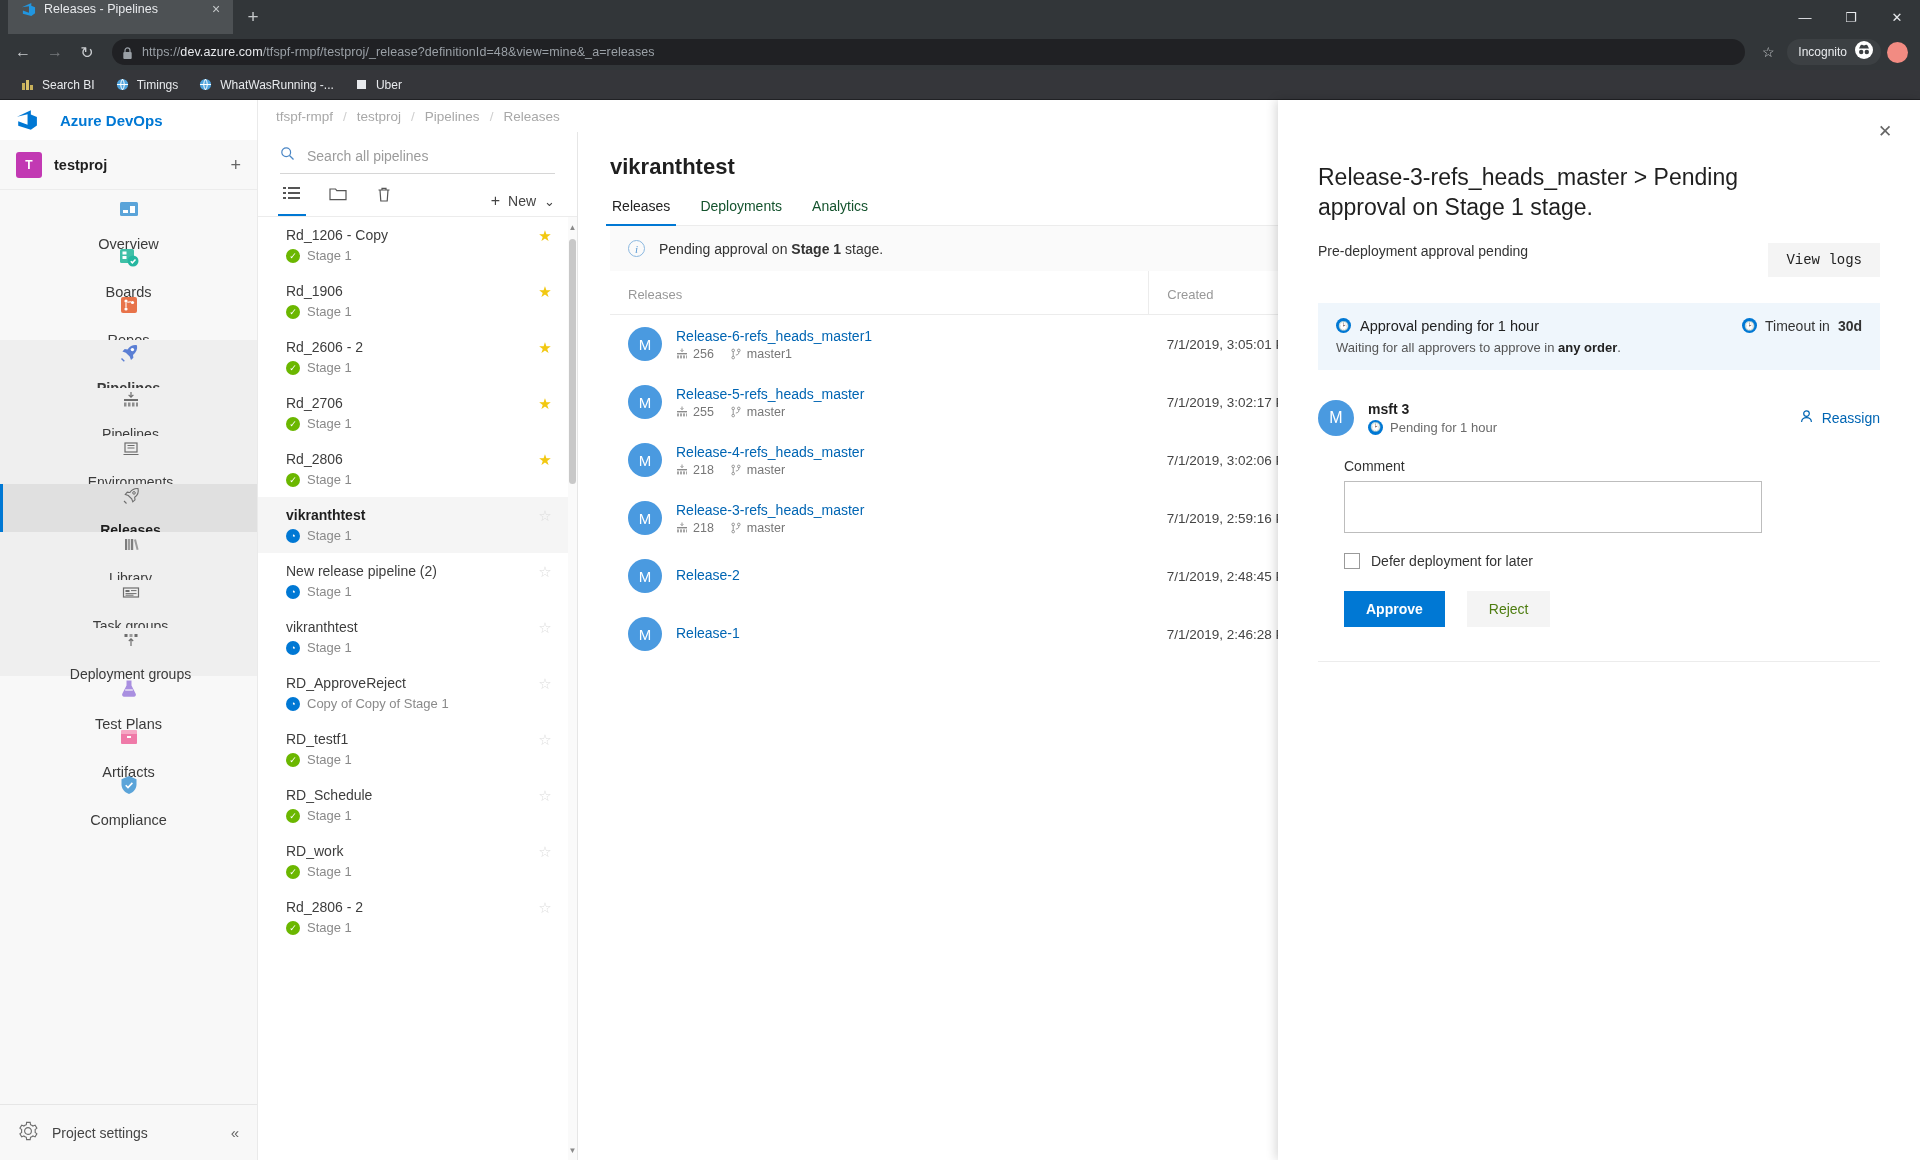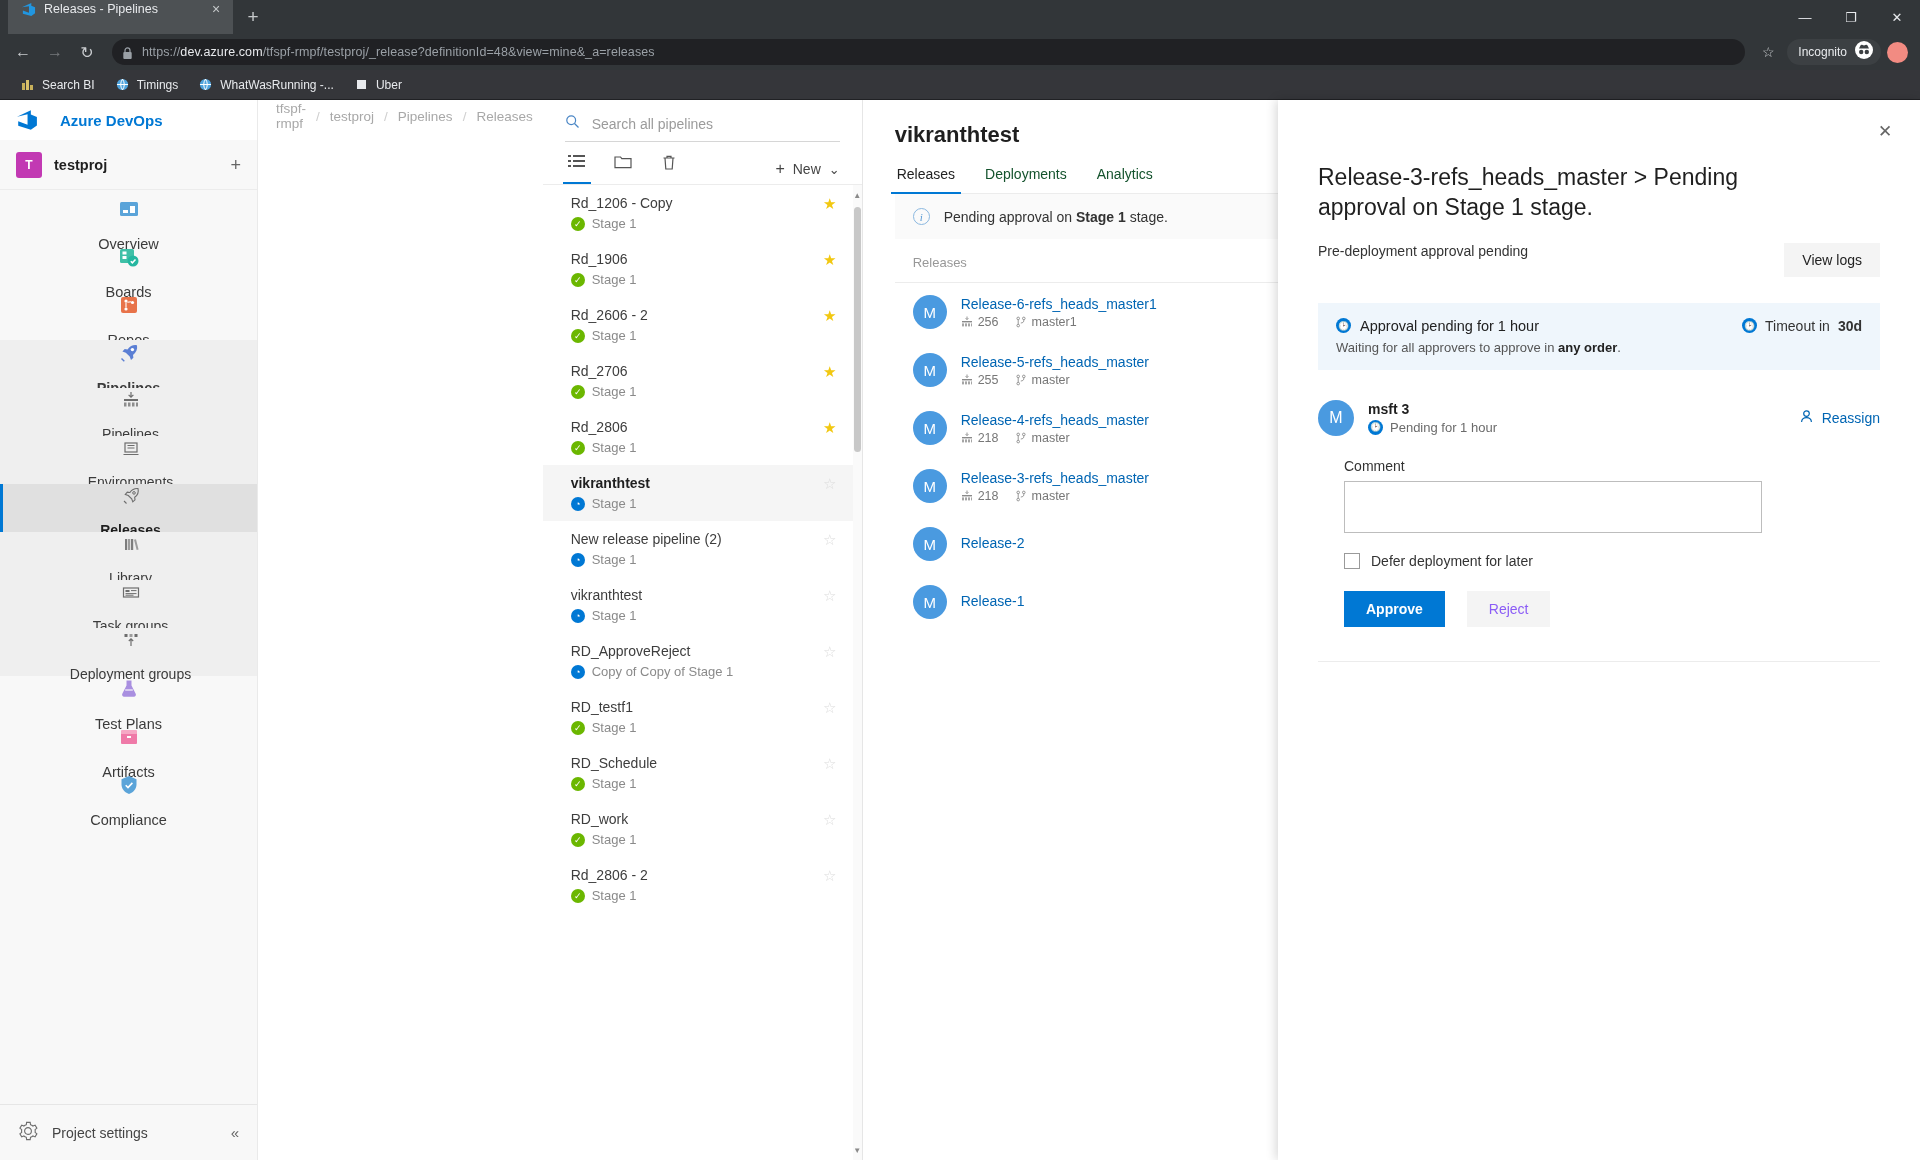--- a/index.html
+++ b/index.html
@@ -97,21 +97,21 @@
   .navitem.sub .nico { width: 24px; height: 24px; }
   .navitem.sub.active { background: #e0e0e0; font-weight: bold; color: #1f1f1f; }
   .navitem.sub.active::before {
     content:""; position: absolute; left: 0; top: 0; bottom: 0; width: 3px; background: #0078d4;
   }
   .navfoot { height: 56px; border-top: 1px solid #e6e6e6; display: flex; align-items: center;
              padding: 0 18px; gap: 14px; color: #444; font-size: 14px; }
   .collapse-btn { margin-left: auto; color: #666; font-size: 15px; }
 
   
-  .right-col { flex: 1; display: flex; flex-direction: row; min-width: 0; }
+  .right-col { flex: 1; display: flex; flex-direction: column; min-width: 0; }
   .crumbbar { height: 32px; display: flex; align-items: center; padding: 0 0 0 8px;
               font-size: 13.5px; color: #a8a8a8; gap: 0; }
   .crumb { padding: 0 10px; }
   .crumb-sep { color: #cfcfcf; }
 
   .content { flex: 1; display: flex; min-height: 0; }
 
   
   .pipepane { width: 320px; flex: none; border-right: 1px solid #e6e6e6; display: flex;
               flex-direction: column; background: #fff; position: relative; }
@@ -196,21 +196,21 @@
   }
   .panel-close { position: absolute; right: 22px; top: 18px; font-size: 17px; color: #666;
                  width: 26px; height: 26px; display: flex; align-items: center;
                  justify-content: center; }
   .panel-body { padding: 62px 40px 0 40px; }
   .panel-title { font-size: 23px; line-height: 1.32; color: #1f1f1f; font-weight: normal;
                  margin: 0 60px 20px 0; }
   .panel-sub { display: flex; align-items: flex-start; }
   .panel-subtext { font-size: 14px; color: #333; }
   .viewlogs { margin-left: auto; background: #f4f4f4; border: 0; font-size: 14px; color: #222;
-              padding: 9px 18px; font-family: Liberation Sans, sans-serif; }
+              padding: 9px 18px; font-family: Liberation Mono, monospace; }
   .notice { background: #eff6fc; margin-top: 26px; padding: 15px 18px; }
   .notice-row1 { display: flex; align-items: center; }
   .notice-main { display: flex; align-items: center; gap: 9px; font-size: 14.5px; color: #222; }
   .notice-timeout { margin-left: auto; display: flex; align-items: center; gap: 8px;
                     font-size: 14px; color: #333; }
   .notice-timeout b { font-weight: bold; }
   .notice-sub { font-size: 13px; color: #555; margin-top: 6px; }
   .notice-sub b { color: #222; }
   .clockico { width: 15px; height: 15px; border-radius: 50%; background: #0078d4; color: #fff;
               font-size: 9px; display: flex; align-items: center; justify-content: center;
@@ -227,21 +227,21 @@
   .cmt-label { font-size: 14px; color: #333; margin: 22px 0 7px 26px; }
   .cmt-box { margin-left: 26px; width: 418px; height: 52px; border: 1px solid #bdbdbd;
              resize: none; font-family: "Liberation Sans", sans-serif; font-size: 13px;
              padding: 6px 8px; outline: none; }
   .deferline { display: flex; align-items: center; gap: 11px; margin: 16px 0 0 26px;
                font-size: 14px; color: #333; }
   .cbox { width: 16px; height: 16px; border: 1px solid #9a9a9a; background: #fff; flex: none; }
   .btnrow { display: flex; gap: 22px; margin: 22px 0 0 26px; }
   .btn { font-size: 14px; padding: 10px 22px; border: 0; font-family: "Liberation Sans", sans-serif; }
   .btn.primary { background: #0078d4; color: #fff; font-weight: bold; }
-  .btn.secondary { background: #f4f4f4; color: #8b5cf6; }
+  .btn.secondary { background: #f4f4f4; color: #4d7c0f; }
   .panel-divider { margin: 34px 40px 0 40px; border-top: 1px solid #ececec; }
 </style>
 </head>
 <body>
 
 <div class="browser">
 
   <div class="tabstrip">
     <div class="tab">
       <span class="tab-fav">

